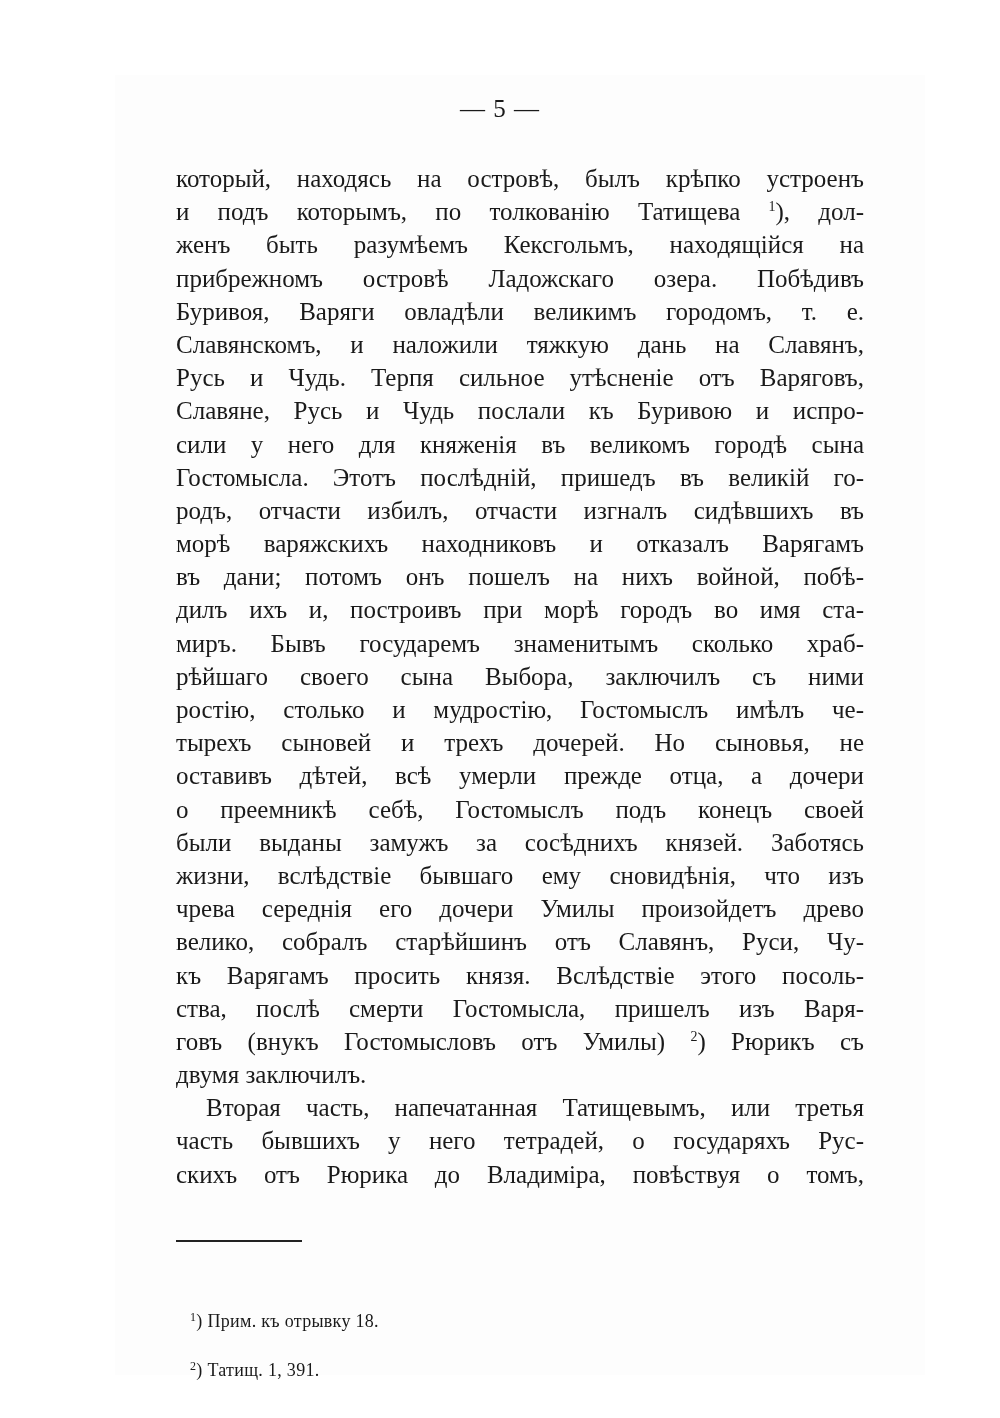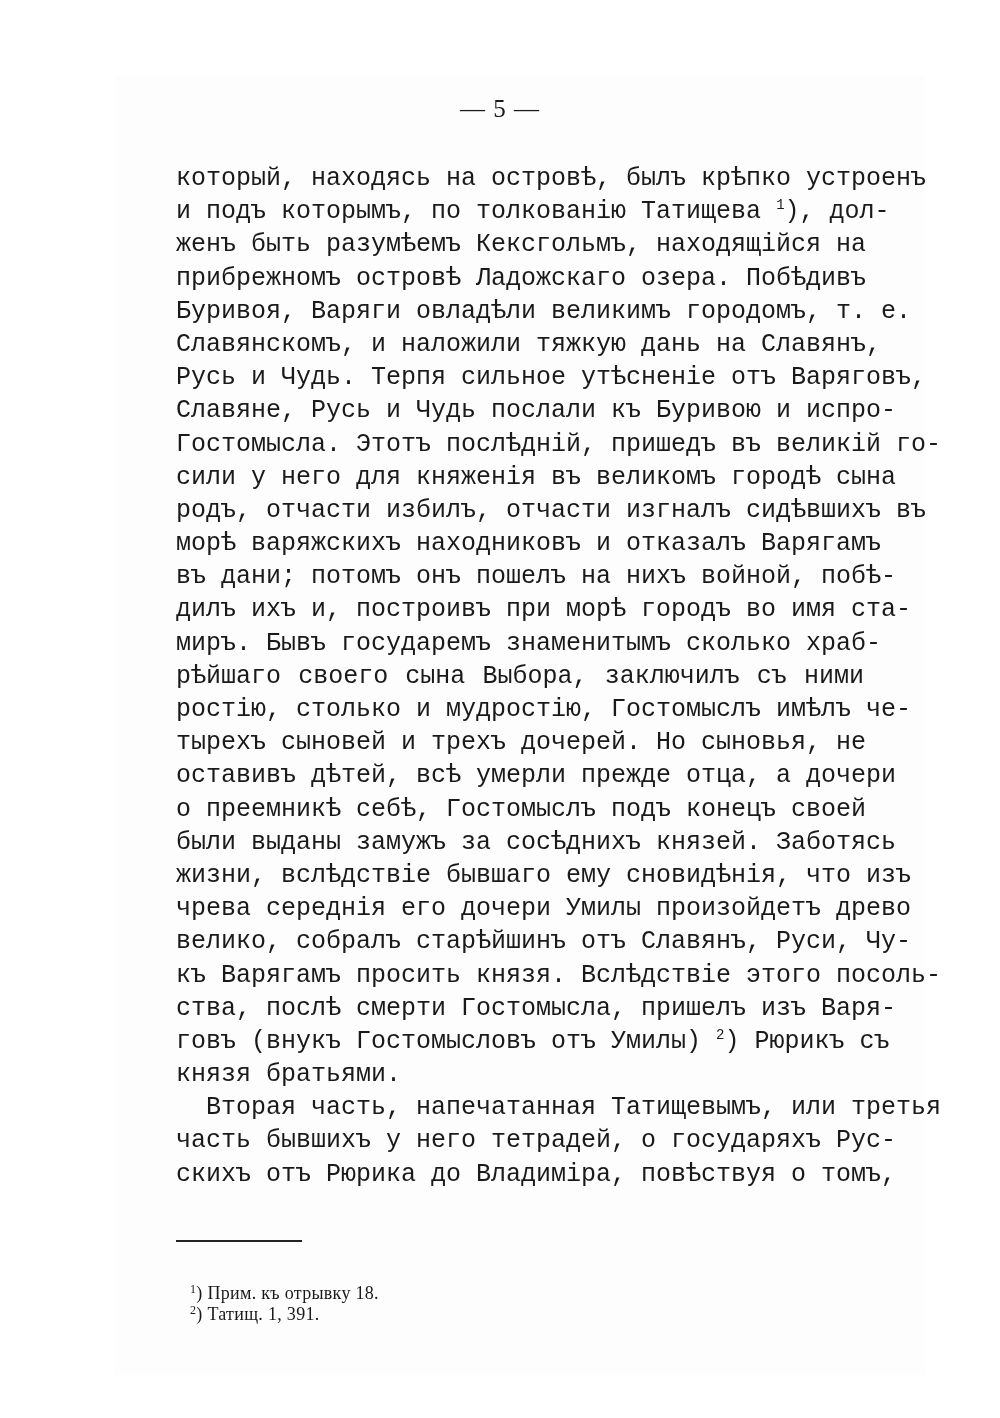--- a/index.html
+++ b/index.html
@@ -36,21 +36,21 @@
     .body-text {
       position: absolute;
       left: 176px;
       top: 162px;
       width: 688px;
     }
     .line {
       height: 33.2px;
       line-height: 33.2px;
       font-size: 25px;
-      font-family: Liberation Mono, monospace;
+      font-family: Liberation Serif, serif;
       text-align: justify;
       text-align-last: justify;
       white-space: nowrap;
       transform-origin: left center;
     }
     .line.last {
       text-align-last: left;
     }
     .line.indent {
       padding-left: 30px;
@@ -72,20 +72,21 @@
       position: absolute;
       left: 190px;
       top: 1283px;
       font-family: "Liberation Serif", serif;
       font-size: 18px;
       line-height: 21px;
       letter-spacing: 0.3px;
     }
     .fn-line {
       white-space: nowrap;
+      margin-top: 28px;
     }
     .fn-mark {
       font-size: 12px;
       vertical-align: 6px;
       line-height: 0;
     }
   </style>
 </head>
 <body>
 
@@ -95,40 +96,40 @@
 
 <div class="body-text">
   <div class="line">который, находясь на островѣ, былъ крѣпко устроенъ</div>
   <div class="line"><span>и подъ которымъ, по толкованію Татищева</span> <sup>1</sup><span>), дол-</span></div>
   <div class="line">женъ быть разумѣемъ Кексгольмъ, находящійся на</div>
   <div class="line">прибрежномъ островѣ Ладожскаго озера. Побѣдивъ</div>
   <div class="line">Буривоя, Варяги овладѣли великимъ городомъ, т. е.</div>
   <div class="line">Славянскомъ, и наложили тяжкую дань на Славянъ,</div>
   <div class="line">Русь и Чудь. Терпя сильное утѣсненіе отъ Варяговъ,</div>
   <div class="line">Славяне, Русь и Чудь послали къ Буривою и испро-</div>
+  <div class="line">сили у него для княженія въ великомъ городѣ сына</div>
   <div class="line">Гостомысла. Этотъ послѣдній, пришедъ въ великій го-</div>
-  <div class="line">сили у него для княженія въ великомъ городѣ сына</div>
   <div class="line">родъ, отчасти избилъ, отчасти изгналъ сидѣвшихъ въ</div>
   <div class="line">морѣ варяжскихъ находниковъ и отказалъ Варягамъ</div>
   <div class="line">въ дани; потомъ онъ пошелъ на нихъ войной, побѣ-</div>
   <div class="line">дилъ ихъ и, построивъ при морѣ городъ во имя ста-</div>
   <div class="line">миръ. Бывъ государемъ знаменитымъ сколько храб-</div>
   <div class="line">рѣйшаго своего сына Выбора, заключилъ съ ними</div>
   <div class="line">ростію, столько и мудростію, Гостомыслъ имѣлъ че-</div>
   <div class="line">тырехъ сыновей и трехъ дочерей. Но сыновья, не</div>
   <div class="line">оставивъ дѣтей, всѣ умерли прежде отца, а дочери</div>
   <div class="line">о преемникѣ себѣ, Гостомыслъ подъ конецъ своей</div>
   <div class="line">были выданы замужъ за сосѣднихъ князей. Заботясь</div>
   <div class="line">жизни, вслѣдствіе бывшаго ему сновидѣнія, что изъ</div>
   <div class="line">чрева середнія его дочери Умилы произойдетъ древо</div>
   <div class="line">велико, собралъ старѣйшинъ отъ Славянъ, Руси, Чу-</div>
   <div class="line">къ Варягамъ просить князя. Вслѣдствіе этого посоль-</div>
   <div class="line">ства, послѣ смерти Гостомысла, пришелъ изъ Варя-</div>
   <div class="line"><span>говъ (внукъ Гостомысловъ отъ Умилы)</span> <sup>2</sup><span>) Рюрикъ съ</span></div>
-  <div class="line last">князя братьями.</div>
+  <div class="line last">двумя заключилъ.</div>
   <div class="line indent">Вторая часть, напечатанная Татищевымъ, или третья</div>
   <div class="line">часть бывшихъ у него тетрадей, о государяхъ Рус-</div>
   <div class="line">скихъ отъ Рюрика до Владиміра, повѣствуя о томъ,</div>
 </div>
 
 <div class="footnote-rule"></div>
 
 <div class="footnotes">
   <div class="fn-line"><span class="fn-mark">1</span><span>) Прим. къ отрывку 18.</span></div>
   <div class="fn-line"><span class="fn-mark">2</span><span>) Татищ. 1, 391.</span></div>

